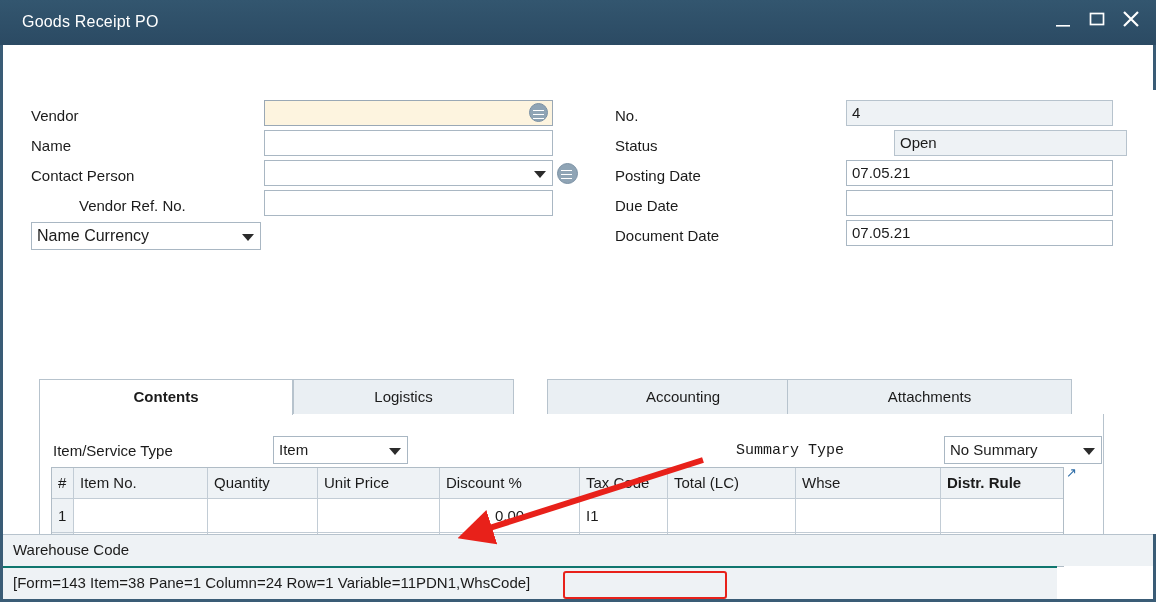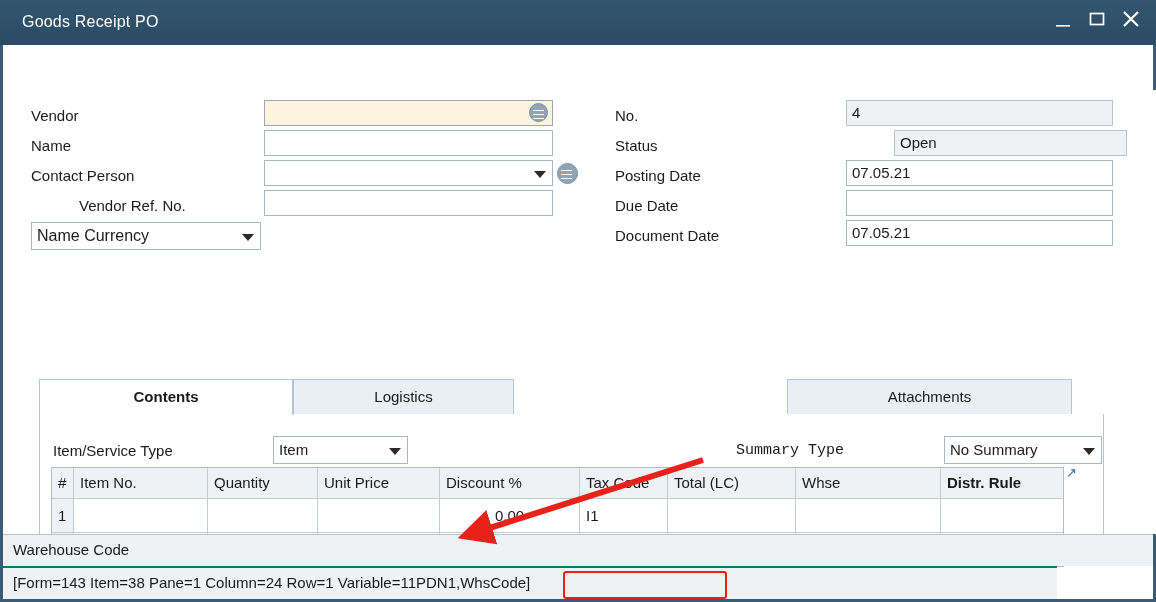--- a/index.html
+++ b/index.html
@@ -340,20 +340,23 @@
       <div class="fld" style="left:843px; top:175px; width:267px;">
         <span>07.05.21</span>
       </div>
 
       <div id="tabstrip">
         <div class="tab selected" style="left:0px; width:254px;">
           <span>Contents</span>
         </div>
         <div class="tab" style="left:254px; width:221px;">
           <span>Logistics</span>
+        </div>
+        <div class="tab" style="left:508px; width:272px;">
+          <span>Accounting</span>
         </div>
         <div class="tab" style="left:748px; width:285px;">
           <span>Attachments</span>
         </div>
       </div>
 
       <div id="tab-pane"></div>
 
       <div class="lbl" style="left:50px; top:397px;">Item/Service Type</div>
       <div class="combo" style="left:270px; top:391px; width:135px; height:28px; line-height:26px;">

